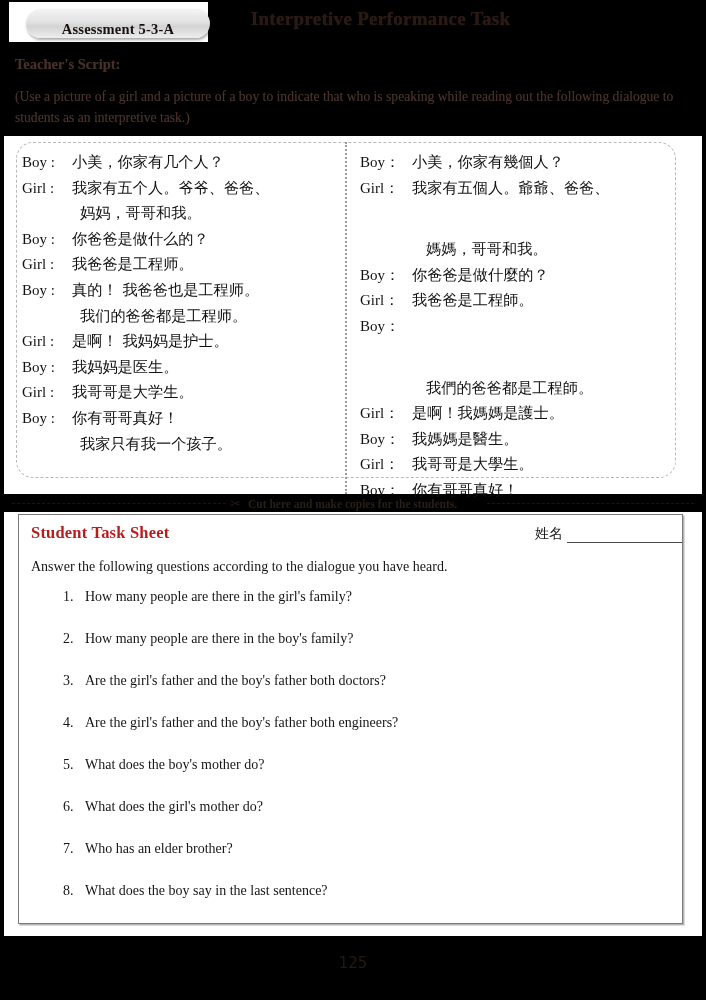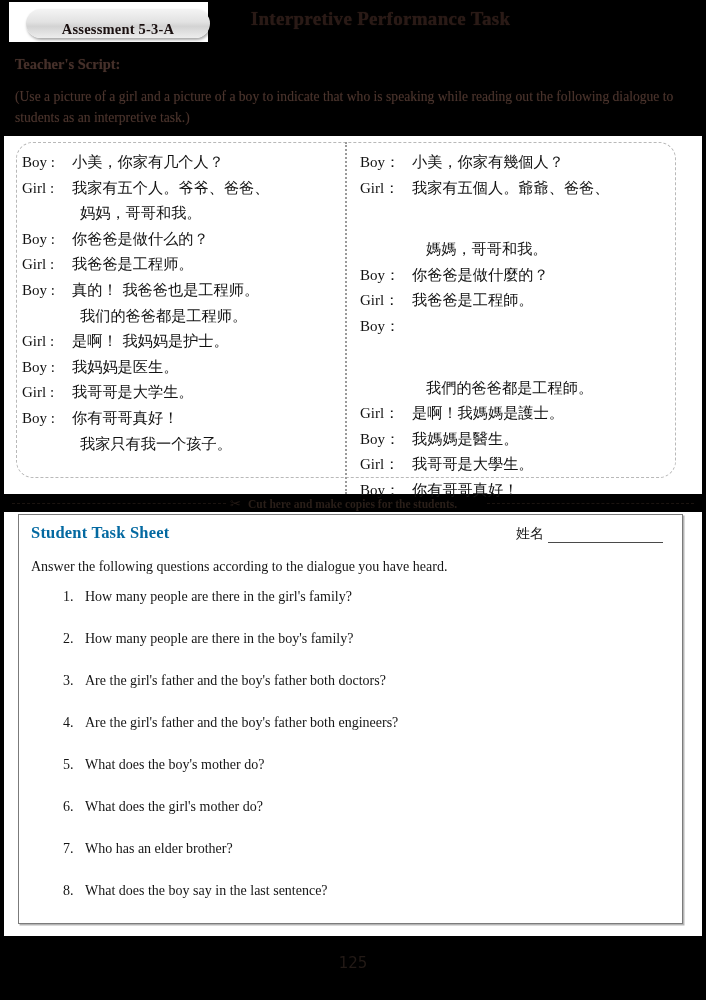--- a/index.html
+++ b/index.html
@@ -119,26 +119,26 @@
   }
   #task-sheet{
     position:absolute;left:14px;top:2px;width:665px;height:410px;
     border:1px solid #7b7b7b;
     background:#ffffff;
     box-sizing:border-box;
     box-shadow:1.5px 1.5px 0 rgba(90,90,90,0.45);
   }
   #task-sheet-title{
     position:absolute;left:12px;top:8px;
-    font-size:16.5px;font-weight:bold;color:#0369a1;
+    font-size:16.5px;font-weight:bold;color:#b91c1c;
     letter-spacing:0.2px;
     font-family:Liberation Serif, serif;
   }
   #name-field{
-    position:absolute;right:19px;top:10px;
+    position:absolute;right:0;top:10px;
     display:flex;align-items:flex-end;
   }
   #name-label{
     font-size:14px;color:#1a1a1a;
     font-family:"DejaVu Serif","Liberation Serif",serif;
     padding-right:4px;
   }
   #name-blank{
     width:115px;height:17px;
     border-bottom:1px solid #4a4a4a;

